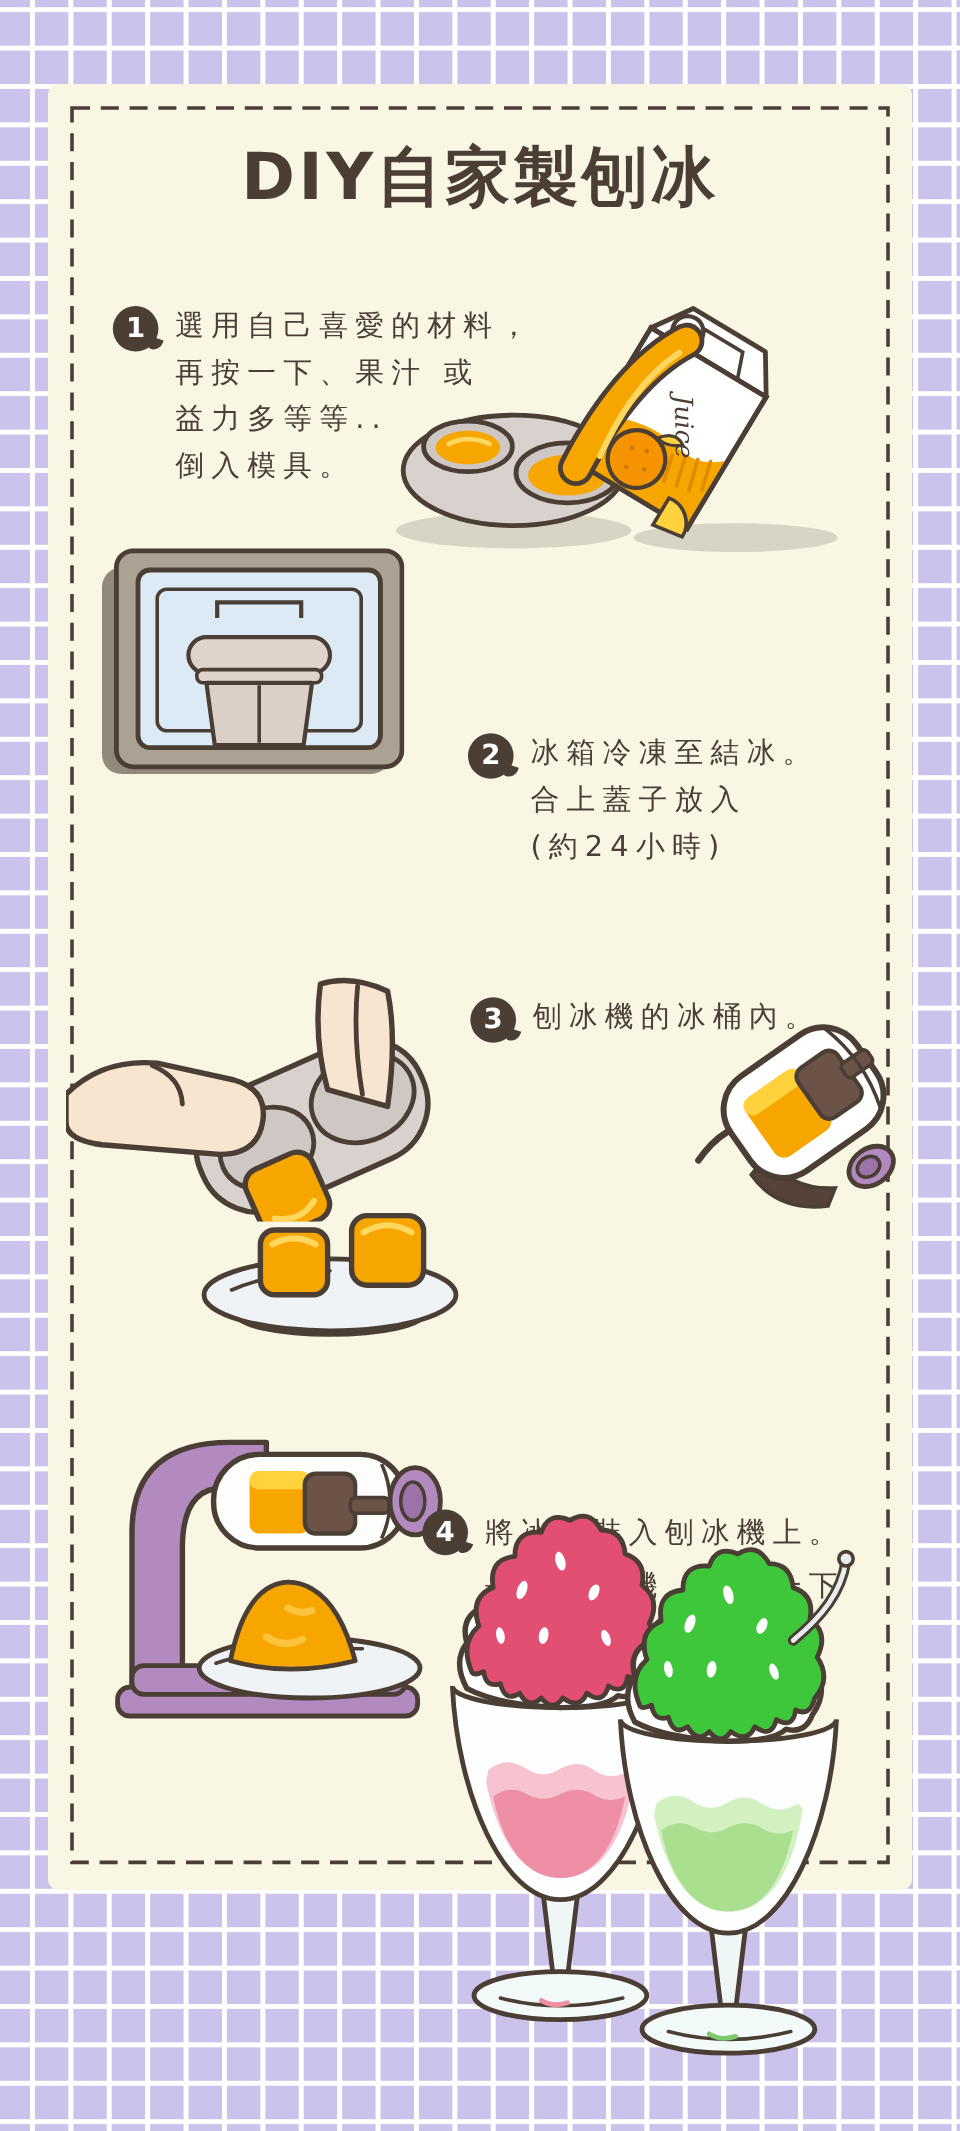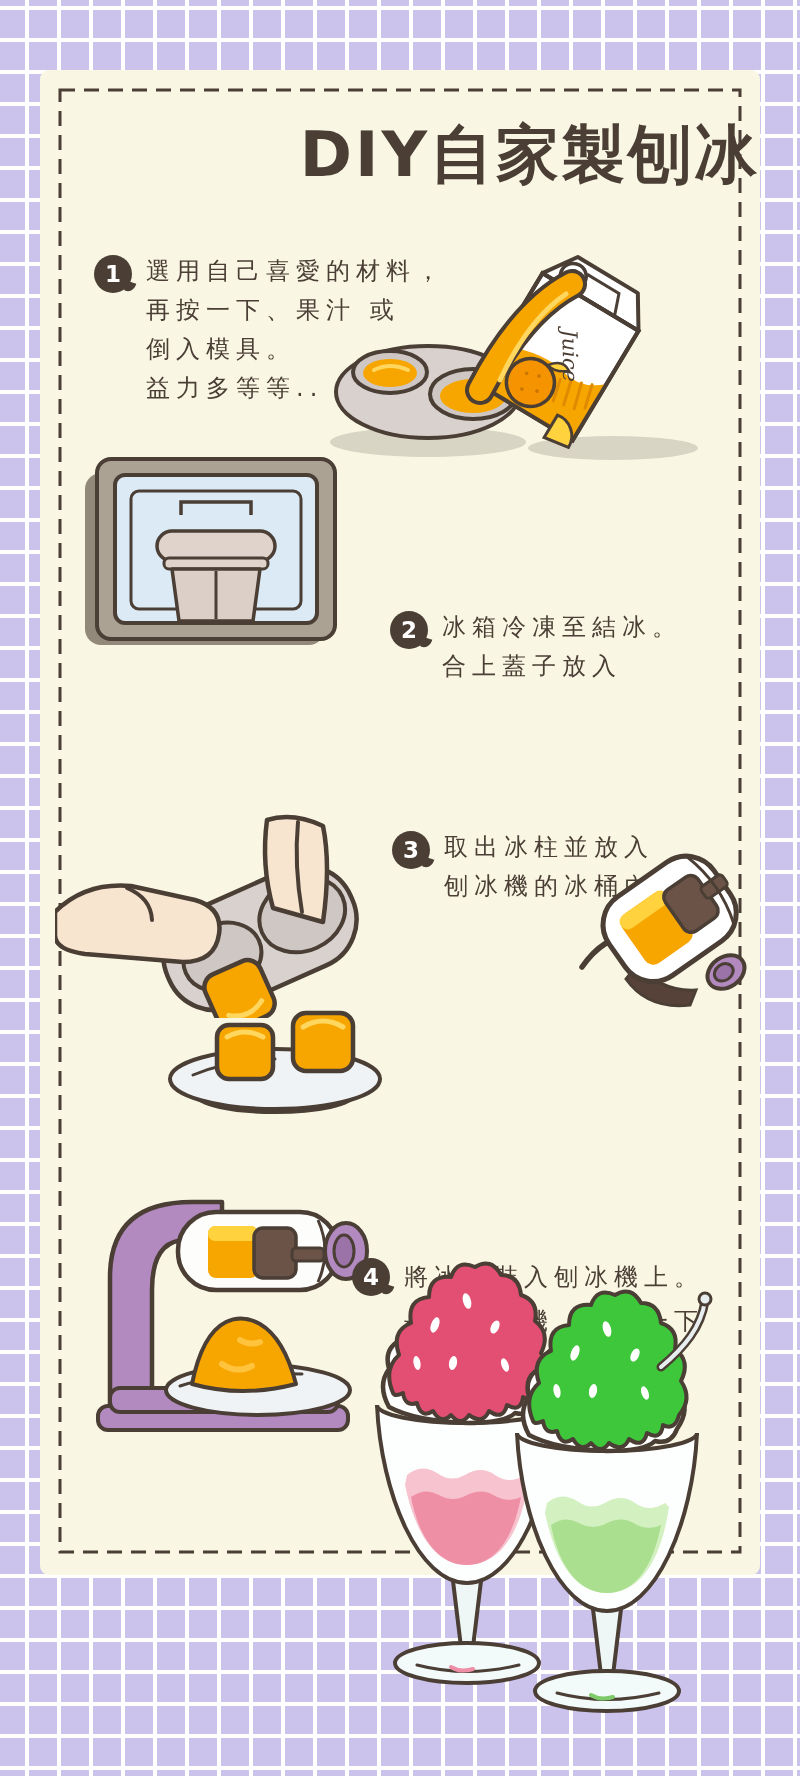--- a/index.html
+++ b/index.html
@@ -13,22 +13,22 @@
       linear-gradient(to bottom, #ffffff 0 4px, transparent 4px);
     background-size:32px 32px;
     background-position:-7px 6px;
   }
   .card {
     position:absolute; left:40px; top:70px; width:720px; height:1505px;
     background:#f9f7e4; border-radius:9px; z-index:1;
   }
   .dashed-frame { position:absolute; left:0; top:0; pointer-events:none; }
   .title {
-    position:absolute; top:42px; left:0; width:100%; text-align:right;
-    font-size:63px; font-weight:800; color:#4a3e35; letter-spacing:3px;
+    position:absolute; top:42px; left:0; width:100%; text-align:center;
+    font-size:54px; font-weight:800; color:#4a3e35; letter-spacing:3px;
     white-space:nowrap;
   }
   .step { position:absolute; display:flex; gap:14px; align-items:flex-start; }
   .badge {
     position:relative; flex:none; width:38px; height:38px; border-radius:50%;
     background:#4a3e35; color:#ffffff; font-size:23px; font-weight:700;
     display:flex; align-items:center; justify-content:center; margin-top:3px;
   }
   .badge::after {
     content:""; position:absolute; right:-3px; bottom:1px; width:10px; height:10px;
@@ -52,22 +52,22 @@
 
     <div class="title">DIY自家製刨冰</div>
 
     <div class="step step1" style="left:54px; top:182px;">
       <div class="badge">
           <span>1</span>
         </div>
       <div class="lines">
         <div>選用自己喜愛的材料，</div>
         <div>再按一下、果汁 或</div>
+        <div>益力多等等..</div>
         <div>倒入模具。</div>
-        <div>益力多等等..</div>
       </div>
     </div>
 
     <svg class="illu" style="left:288px; top:172px;" width="378" height="222" viewBox="0 0 378 222">
       <ellipse cx="100" cy="200" rx="98" ry="15" fill="#d9d5c5"></ellipse>
       <ellipse cx="285" cy="206" rx="85" ry="12" fill="#d9d5c5"></ellipse>
       <g>
         <ellipse cx="100" cy="150" rx="92" ry="46" fill="#d8d1ce" stroke="#4a3e35" stroke-width="4"></ellipse>
         <ellipse cx="62" cy="130" rx="37" ry="21" fill="#cfc7c4" stroke="#4a3e35" stroke-width="4"></ellipse>
         <ellipse cx="62" cy="131" rx="27" ry="14" fill="#f7a600"></ellipse>
@@ -116,29 +116,29 @@
       </g>
     </svg>
 
     <div class="step step2" style="left:350px; top:538px;">
       <div class="badge">
           <span>2</span>
         </div>
       <div class="lines">
         <div>冰箱冷凍至結冰。</div>
         <div>合上蓋子放入</div>
+        <div>(約24小時)</div>
       </div>
     </div>
 
     <div class="step step3" style="left:352px; top:758px;">
       <div class="badge">
           <span>3</span>
         </div>
       <div class="lines">
-        <div>取出冰柱並放入</div>
         <div>刨冰機的冰桶內。</div>
       </div>
     </div>
 
     <svg class="illu" style="left:15px; top:700px;" width="320" height="248" viewBox="0 0 320 248">
       <g transform="translate(205,168) rotate(-24)">
         <rect x="-100" y="-52" width="200" height="104" rx="50" fill="#d8d1ce" stroke="#4a3e35" stroke-width="4.5"></rect>
         <ellipse cx="-42" cy="2" rx="40" ry="33" fill="#cfc7c4" stroke="#4a3e35" stroke-width="4"></ellipse>
         <ellipse cx="48" cy="-4" rx="44" ry="36" fill="#cfc7c4" stroke="#4a3e35" stroke-width="4"></ellipse>
         <g transform="translate(-42,30)">

